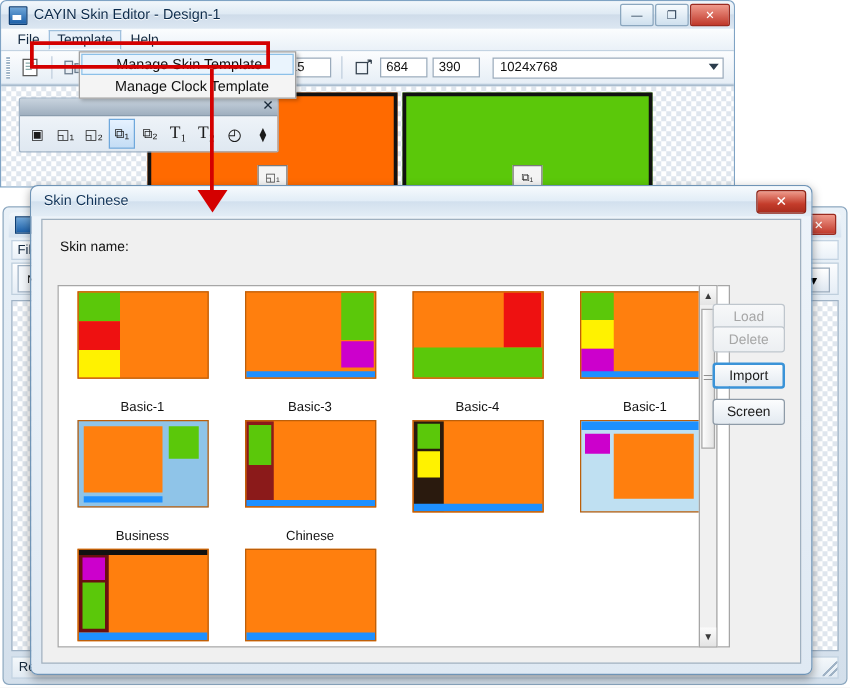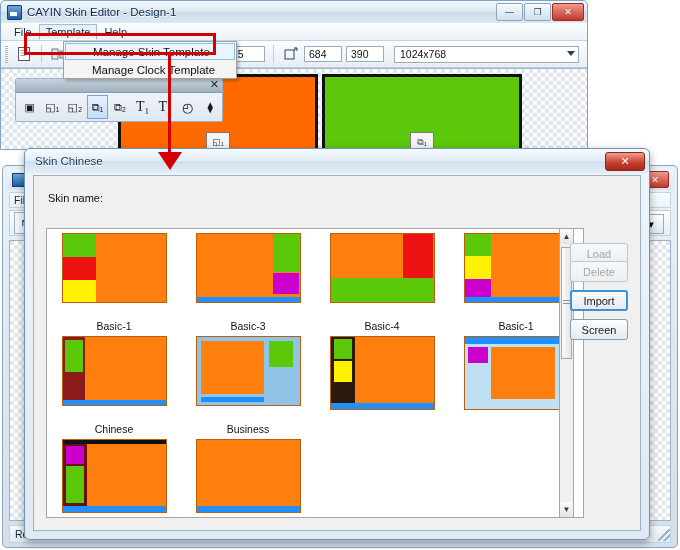--- a/index.html
+++ b/index.html
@@ -382,34 +382,34 @@
           <div class="cell">
             <div class="thumb" style="background: rgb(255, 127, 14);">
               <div class="p" style="left: 0%; top: 0%; width: 26%; height: 33%; background: rgb(91, 200, 10);"></div>
               <div class="p" style="left: 0%; top: 33%; width: 26%; height: 33%; background: rgb(255, 242, 0);"></div>
               <div class="p" style="left: 0%; top: 66%; width: 26%; height: 28%; background: rgb(204, 0, 204);"></div>
               <div class="p" style="left: 0%; top: 93%; width: 100%; height: 7%; background: rgb(30, 144, 255);"></div>
             </div>
             <div class="cap">Basic-1</div>
           </div>
           <div class="cell">
-            <div class="thumb" style="background: rgb(255, 127, 14);">
-              <div class="p" style="left: 0%; top: 0%; width: 22%; height: 100%; background: rgb(139, 26, 26);"></div>
-              <div class="p" style="left: 2%; top: 4%; width: 18%; height: 48%; background: rgb(91, 200, 10);"></div>
-              <div class="p" style="left: 0%; top: 92%; width: 100%; height: 8%; background: rgb(30, 144, 255);"></div>
-            </div>
-            <div class="cap">Chinese</div>
-          </div>
-          <div class="cell">
             <div class="thumb" style="background: rgb(143, 196, 232);">
               <div class="p" style="left: 4%; top: 6%; width: 62%; height: 78%; background: rgb(255, 127, 14);"></div>
               <div class="p" style="left: 70%; top: 6%; width: 24%; height: 38%; background: rgb(91, 200, 10);"></div>
               <div class="p" style="left: 4%; top: 88%; width: 62%; height: 8%; background: rgb(30, 144, 255);"></div>
             </div>
             <div class="cap">Business</div>
+          </div>
+          <div class="cell">
+            <div class="thumb" style="background: rgb(255, 127, 14);">
+              <div class="p" style="left: 0%; top: 0%; width: 22%; height: 100%; background: rgb(139, 26, 26);"></div>
+              <div class="p" style="left: 2%; top: 4%; width: 18%; height: 48%; background: rgb(91, 200, 10);"></div>
+              <div class="p" style="left: 0%; top: 92%; width: 100%; height: 8%; background: rgb(30, 144, 255);"></div>
+            </div>
+            <div class="cap">Chinese</div>
           </div>
           <div class="cell">
             <div class="thumb" style="background: rgb(255, 127, 14);">
               <div class="p" style="left: 0%; top: 0%; width: 24%; height: 100%; background: rgb(42, 26, 14);"></div>
               <div class="p" style="left: 3%; top: 3%; width: 18%; height: 28%; background: rgb(91, 200, 10);"></div>
               <div class="p" style="left: 3%; top: 34%; width: 18%; height: 28%; background: rgb(255, 242, 0);"></div>
               <div class="p" style="left: 0%; top: 92%; width: 100%; height: 8%; background: rgb(30, 144, 255);"></div>
             </div>
           </div>
           <div class="cell">

